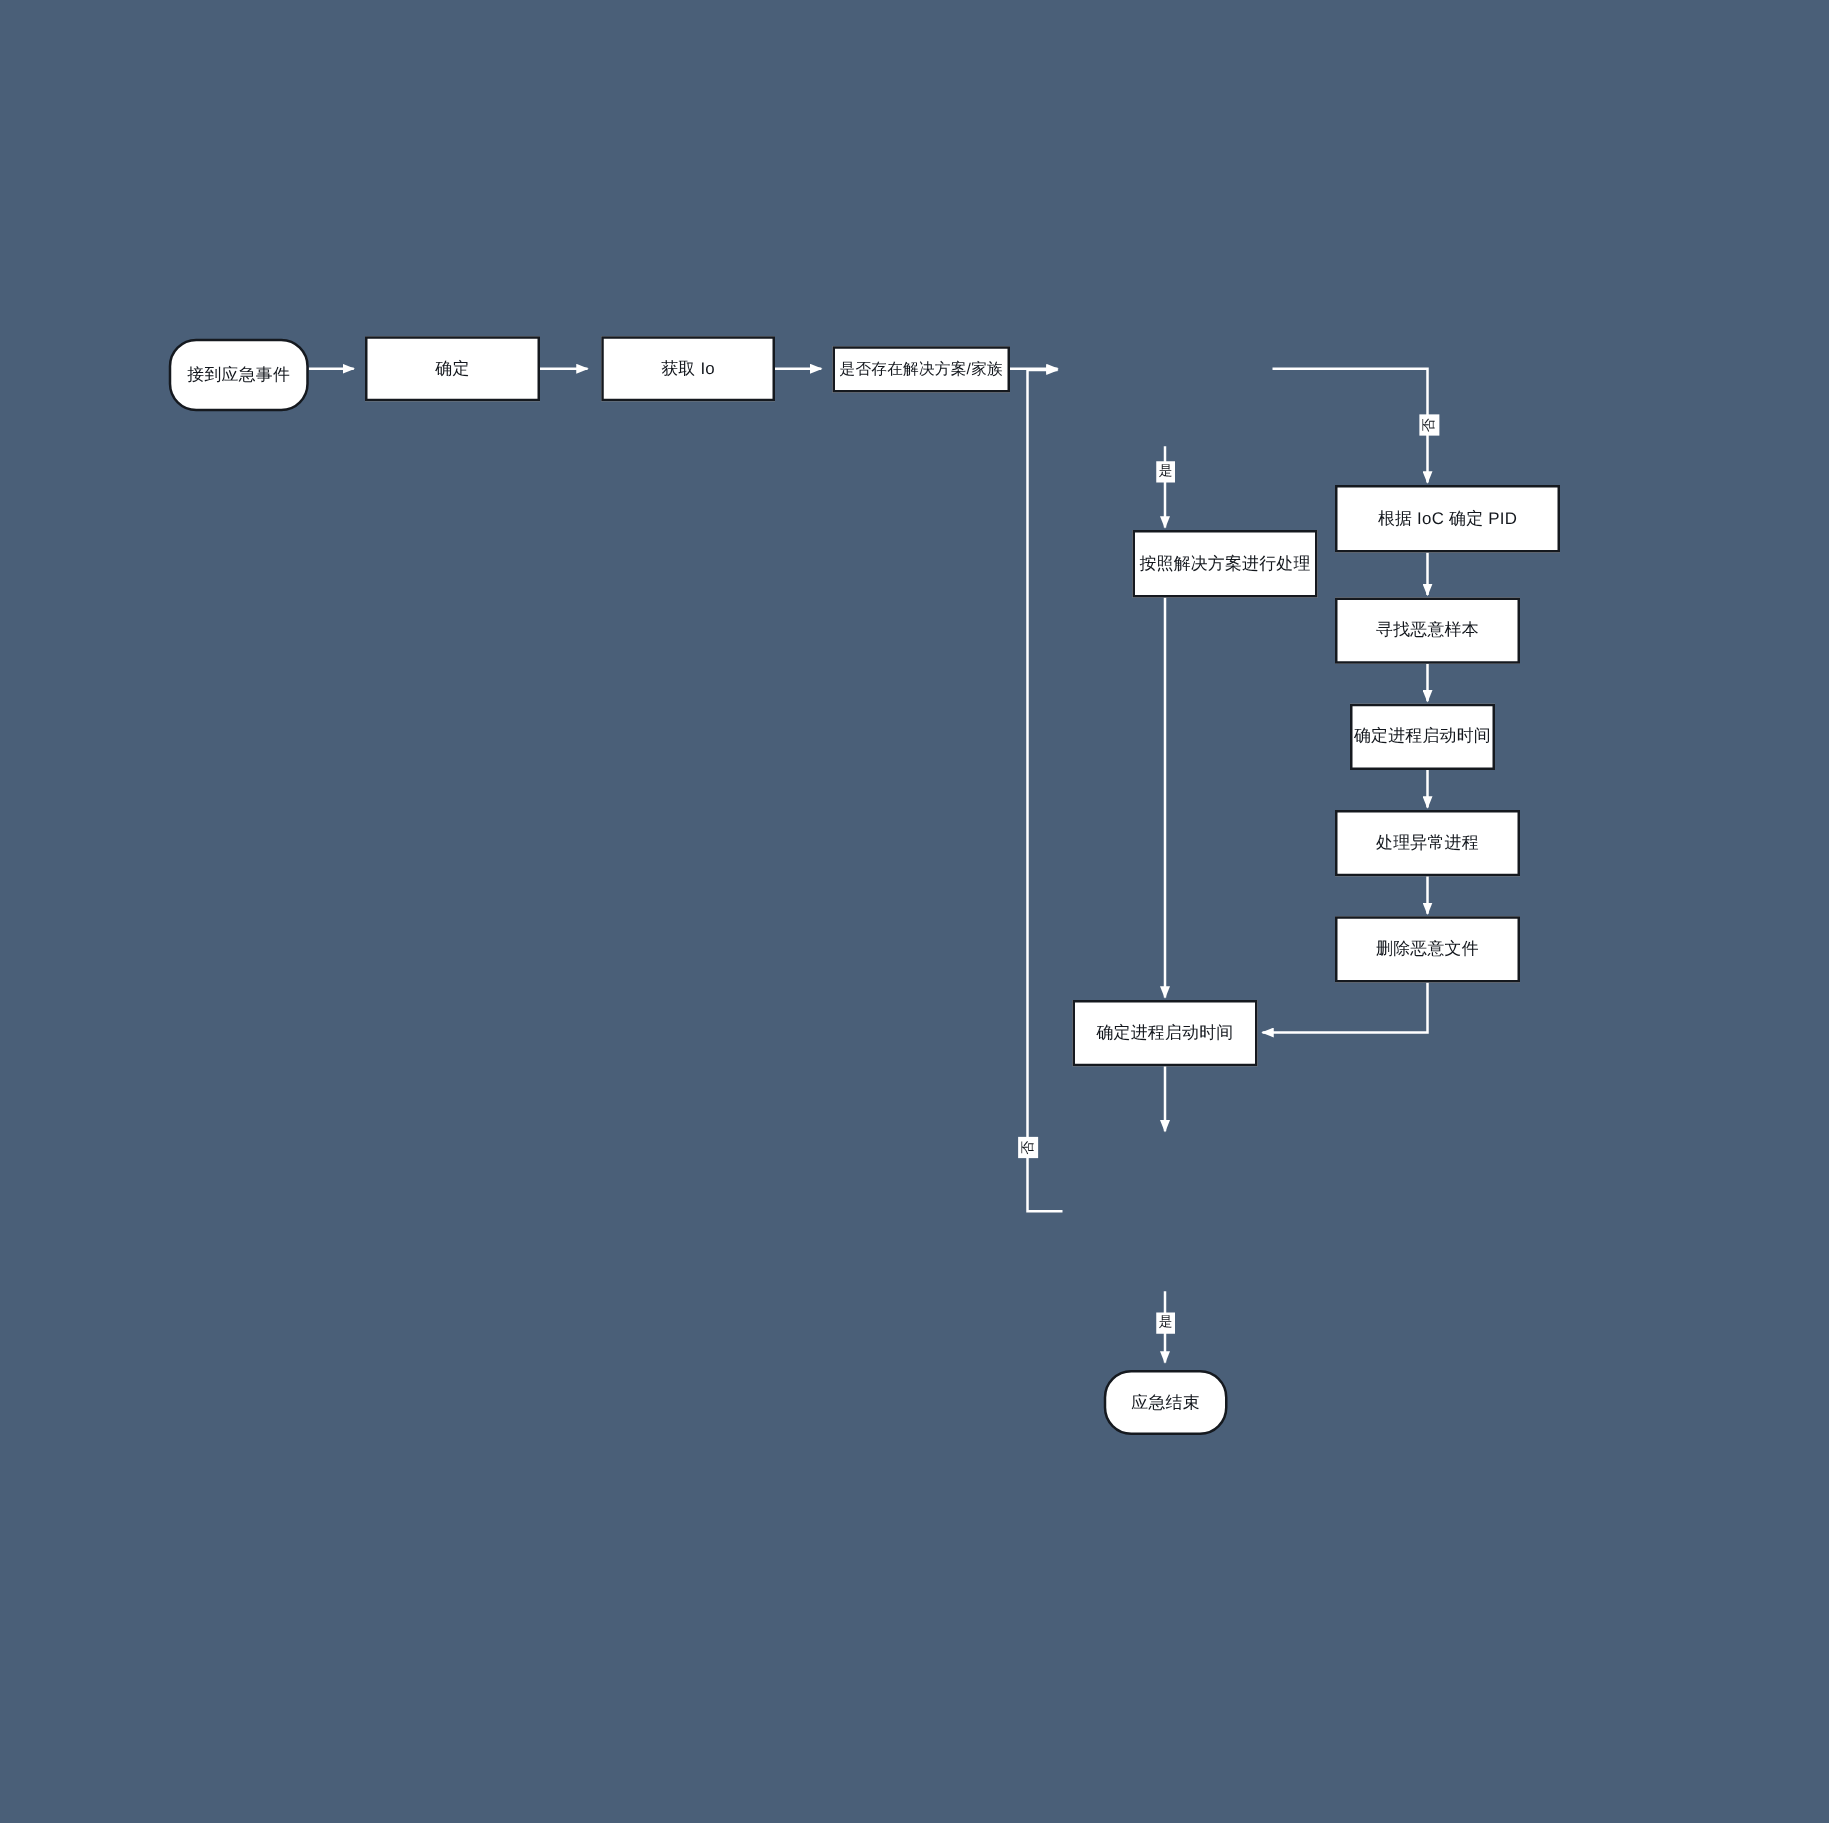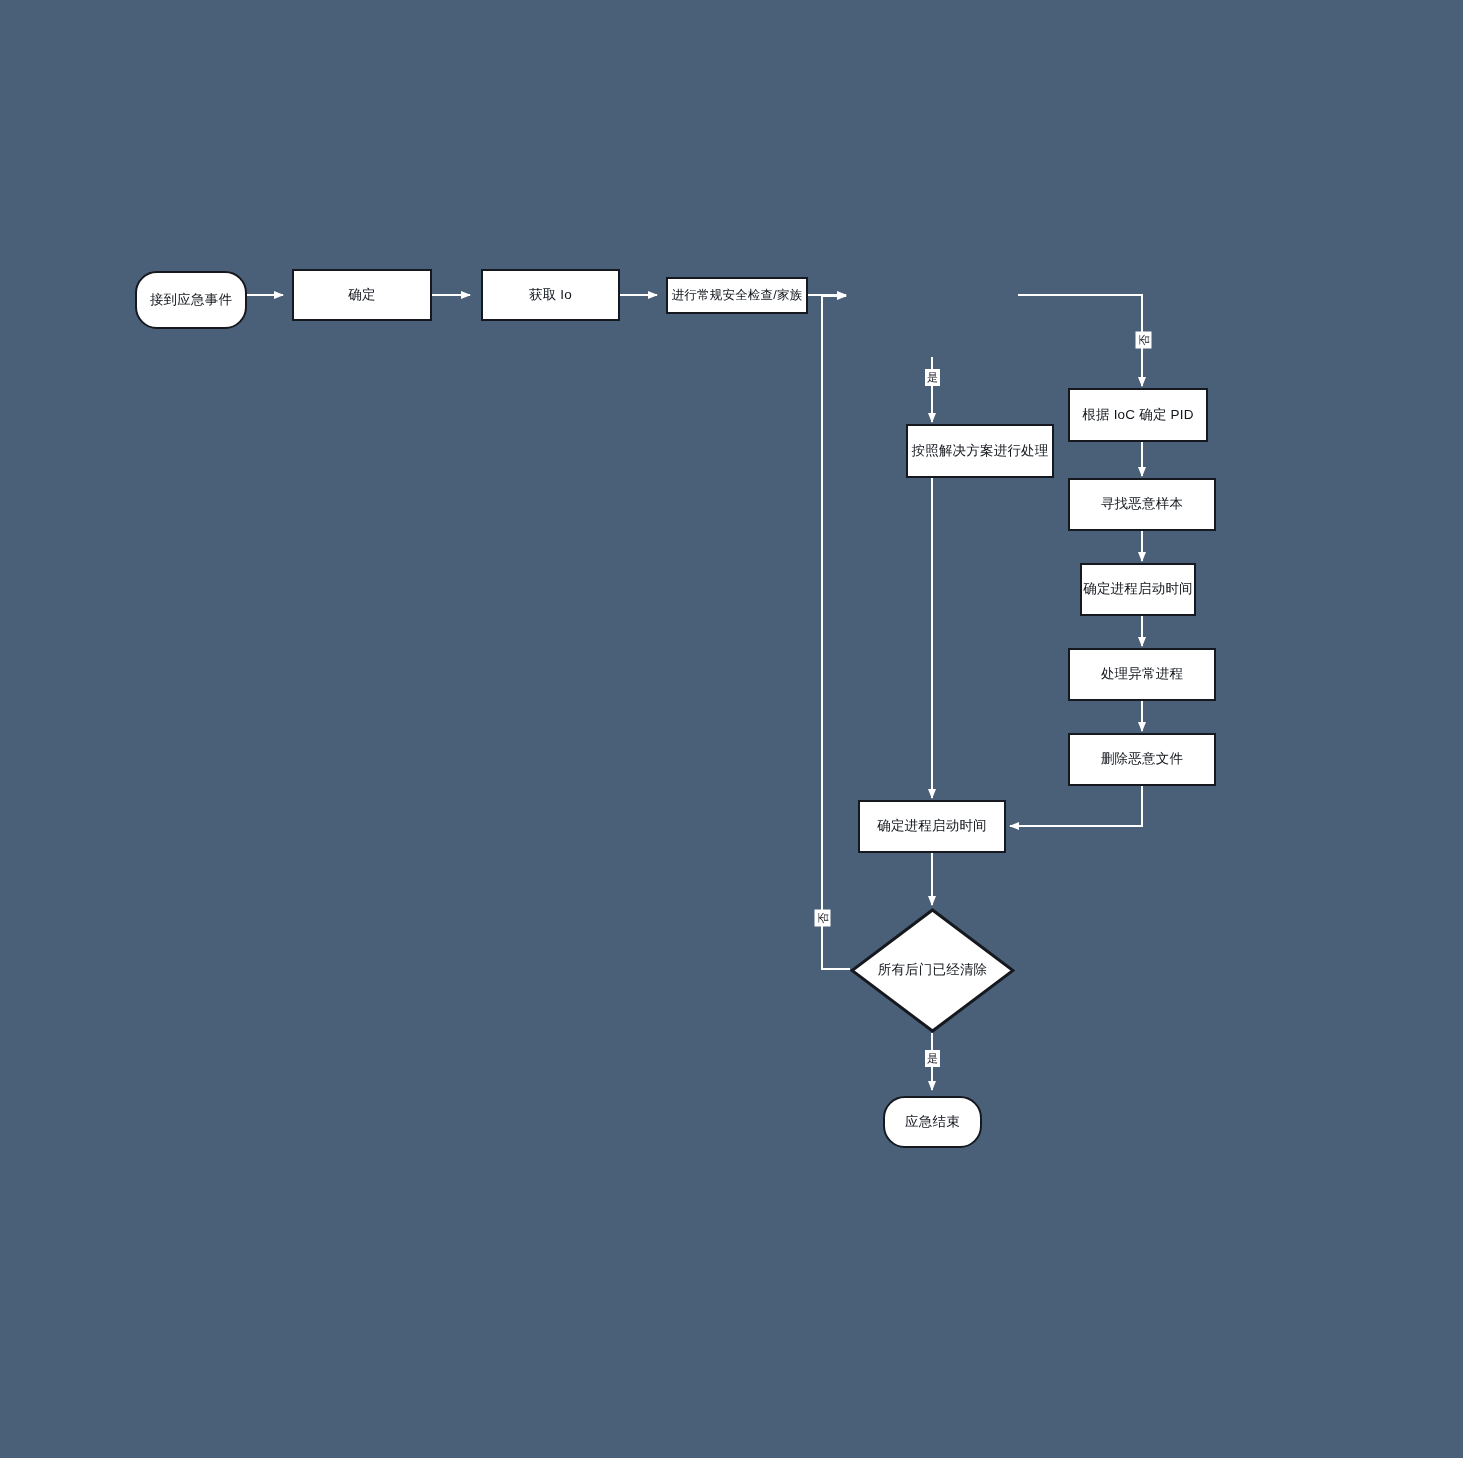--- a/index.html
+++ b/index.html
@@ -133,29 +133,29 @@
 
   <div class="node process" style="left:292px; top:269px; width:140px; height:52px;">
     <span>确定</span>
   </div>
 
   <div class="node process" style="left:481px; top:269px; width:139px; height:52px;">
     <span>获取 Io</span>
   </div>
 
   <div class="node process" style="left:666px; top:277px; width:142px; height:37px; font-size:12.5px;">
-    <span>进行常规安全检查/家族</span>
+    <span>是否存在解决方案/家族</span>
   </div>
 
 
   <div class="node process" style="left:858px; top:424px; width:148px; height:54px;margin-left:48px;">
     <span>按照解决方案进行处理</span>
   </div>
 
-  <div class="node process" style="left:1068px; top:388px; width:140px; height:54px;">
+  <div class="node process" style="left:1068px; top:388px; width:180px; height:54px;">
     <span>根据 IoC 确定 PID</span>
   </div>
 
   <div class="node process" style="left:1068px; top:478px; width:148px; height:53px;">
     <span>寻找恶意样本</span>
   </div>
 
   <div class="node process" style="left:1068px; top:563px; width:116px; height:53px;margin-left:12px;">
     <span>确定进程启动时间</span>
   </div>
@@ -165,26 +165,20 @@
   </div>
 
   <div class="node process" style="left:1068px; top:733px; width:148px; height:53px;">
     <span>删除恶意文件</span>
   </div>
 
   <div class="node process" style="left:858px; top:800px; width:148px; height:53px;">
     <span>确定进程启动时间</span>
   </div>
 
-  <div class="node decision" style="left:850px; top:908px; width:165px; height:125px;">
-    <svg class="dia-shape" viewBox="0 0 165 125" preserveAspectRatio="none">
-      <polygon points="82.5,2 163,62.5 82.5,123 2,62.5" fill="#ffffff" stroke="#15191f" stroke-width="3"></polygon>
-    </svg>
-    <span class="dia-label">所有后门已经清除</span>
-  </div>
 
   <div class="node terminal" style="left:883px; top:1096px; width:99px; height:52px;">
     <span>应急结束</span>
   </div>
 
   <div class="edge-label" style="left:925px; top:369px; width:15px; height:17px;">
     <span>是</span>
   </div>
 
   <div class="edge-label rot" style="left:1135px; top:332px; width:17px; height:16px;">

